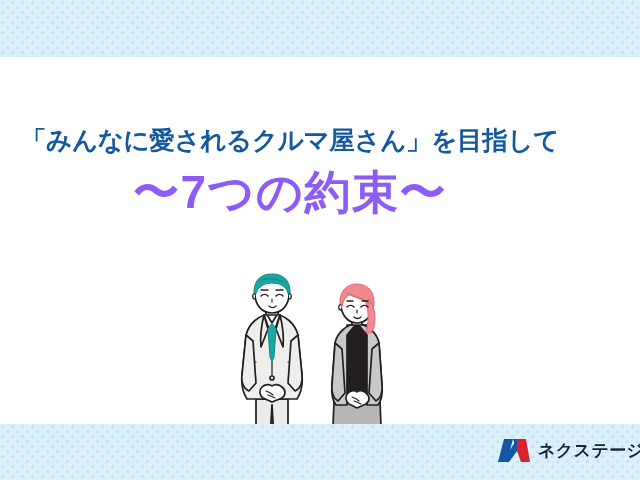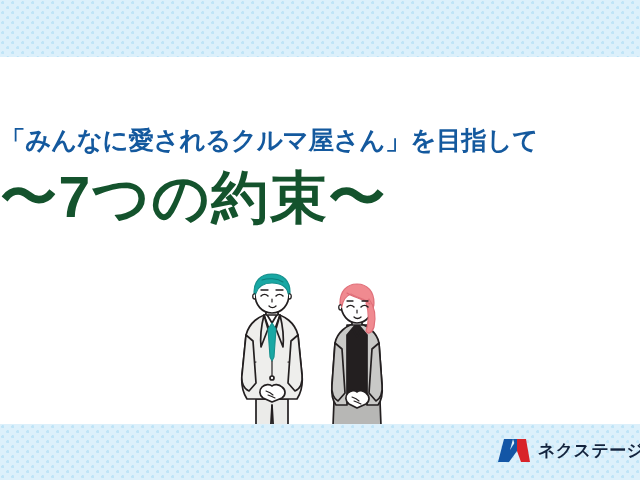--- a/index.html
+++ b/index.html
@@ -50,41 +50,42 @@
     height: 367px;
     background: #ffffff;
   }
 
   
   .headings {
     position: absolute;
     left: 0;
     top: 0;
     width: 580px;
+    text-align: center;
   }
 
   .subtitle {
     margin: 0;
     padding-top: 69px;
     font-size: 25.5px;
     line-height: 1.12;
     font-weight: 700;
     letter-spacing: -0.3px;
     color: #14599e;
     white-space: nowrap;
   }
 
   .maintitle {
     margin: 0;
     padding-top: 14px;
-    font-size: 57px;
+    font-size: 46px;
     line-height: 1.0;
     font-weight: 700;
     letter-spacing: 1.5px;
-    color: #14532d;
+    color: #8b5cf6;
     white-space: nowrap;
   }
 
   
   .illustration {
     position: absolute;
     left: 237px;
     top: 271px;
     width: 176px;
     height: 168px;

